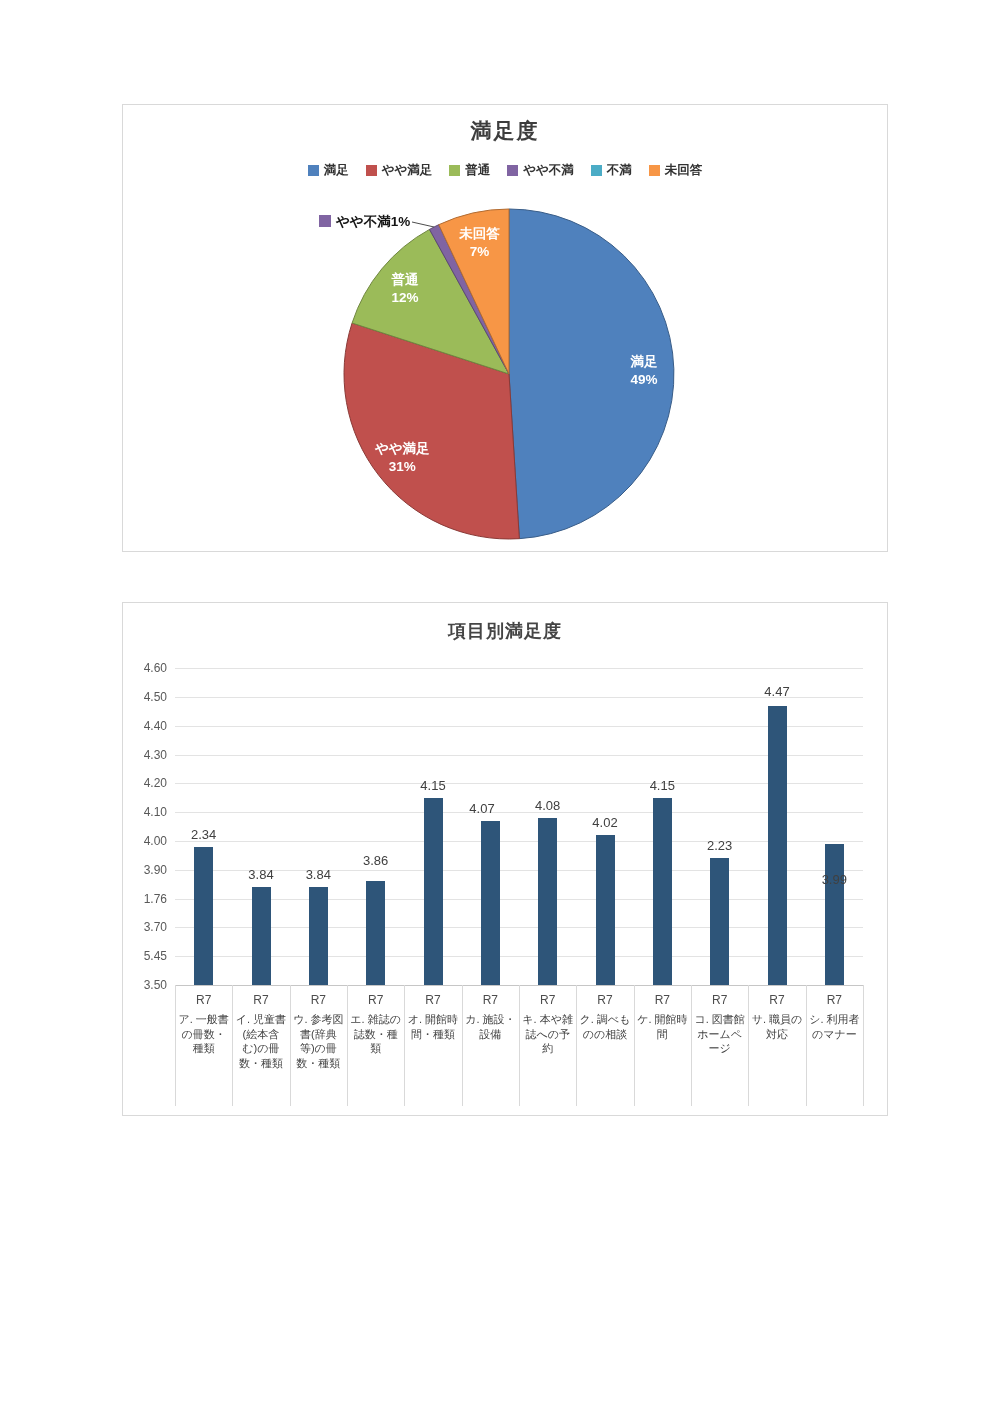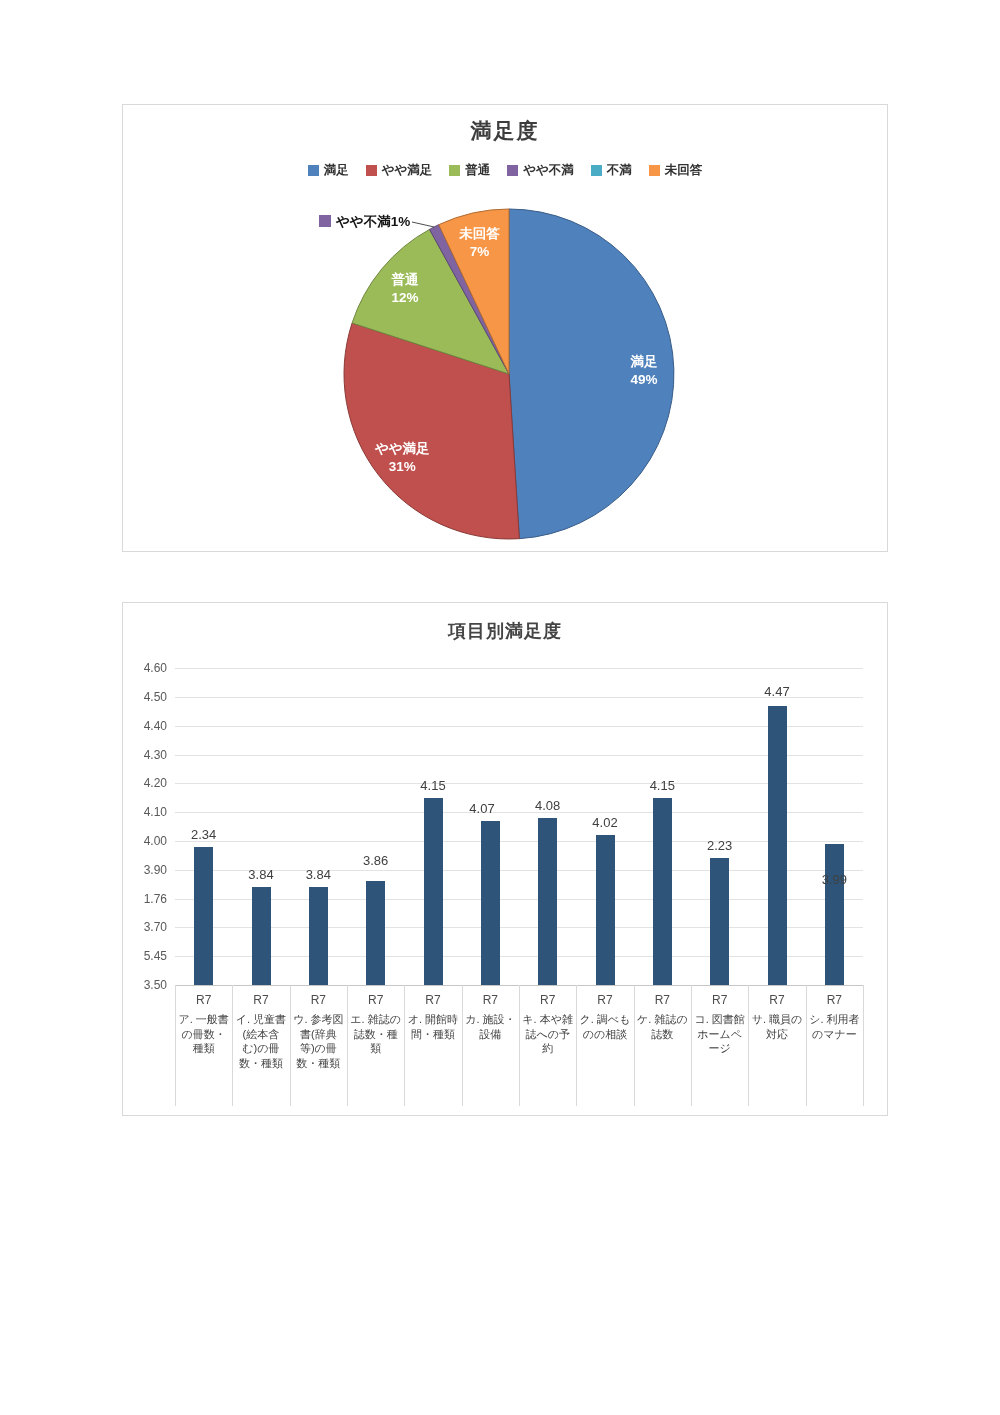--- a/index.html
+++ b/index.html
@@ -174,21 +174,21 @@
       <div class="bar" style="left: 472.5px; width: 19px; top: 232.1px; height: 149.9px; background: rgb(46, 85, 121);"></div>
       <div class="bar-value" style="left: 450px; top: 212.1px;">4.02</div>
       <div class="cat-cell" style="left: 453.3px; width: 57.3px; top: 388px;">
         <div class="cat-series">R7</div>
         <div class="cat-label">ク. 調べものの相談</div>
       </div>
       <div class="bar" style="left: 529.8px; width: 19px; top: 194.7px; height: 187.3px; background: rgb(46, 85, 121);"></div>
       <div class="bar-value" style="left: 507.3px; top: 174.7px;">4.15</div>
       <div class="cat-cell" style="left: 510.7px; width: 57.3px; top: 388px;">
         <div class="cat-series">R7</div>
-        <div class="cat-label">ケ. 雑誌の誌数</div>
+        <div class="cat-label">ケ. 開館時間</div>
       </div>
       <div class="bar" style="left: 587.2px; width: 19px; top: 255.2px; height: 126.8px; background: rgb(46, 85, 121);"></div>
       <div class="bar-value" style="left: 564.7px; top: 235.2px;">2.23</div>
       <div class="cat-cell" style="left: 568px; width: 57.3px; top: 388px;">
         <div class="cat-series">R7</div>
         <div class="cat-label">コ. 図書館ホームページ</div>
       </div>
       <div class="bar" style="left: 644.5px; width: 19px; top: 102.5px; height: 279.5px; background: rgb(46, 85, 121);"></div>
       <div class="bar-value" style="left: 622px; top: 75px; margin-top: 6px;">4.47</div>
       <div class="cat-cell" style="left: 625.3px; width: 57.3px; top: 388px;">

